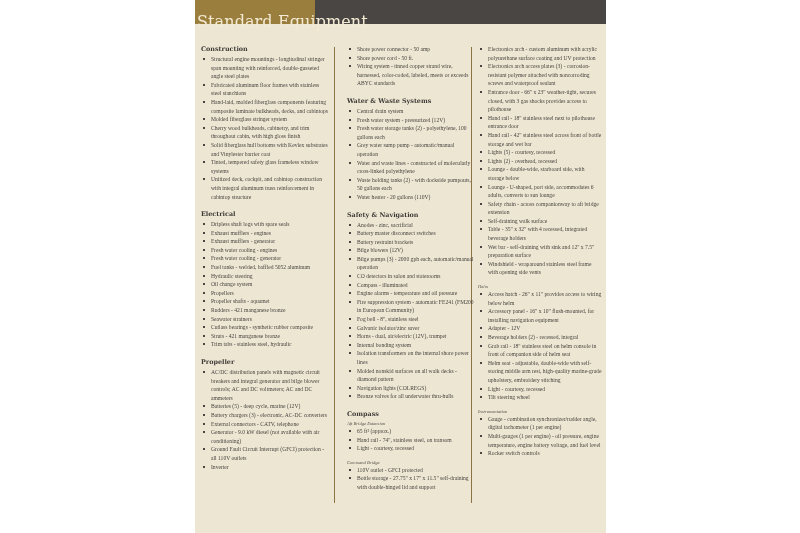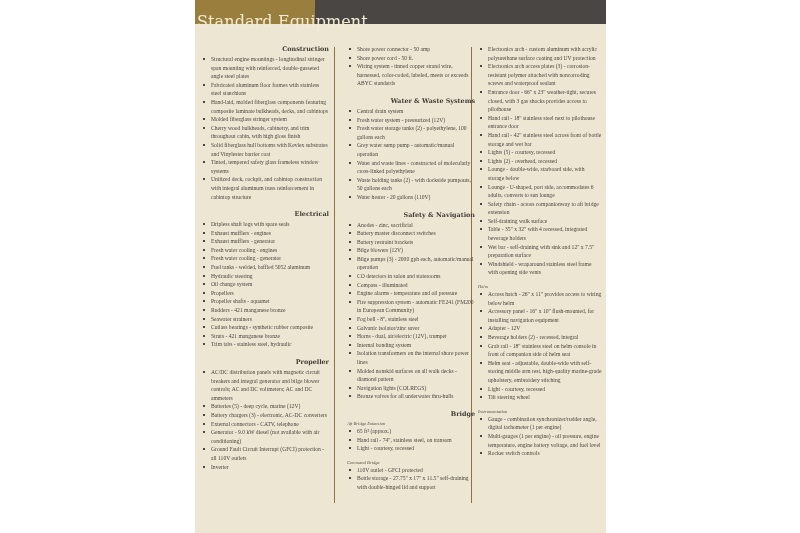--- a/index.html
+++ b/index.html
@@ -66,21 +66,20 @@
     }
     .div1 { left: 139px; }
     .div2 { left: 276px; }
     .sec-title {
       font-family: "DejaVu Serif", serif;
       font-weight: bold;
       font-size: 6.4px;
       color: #3e3a36;
       margin: 0 0 1px 0;
       line-height: 9px;
-      text-align: right;
     }
     .sub-title {
       font-style: italic;
       font-size: 4.6px;
       line-height: 7px;
       color: #55504a;
       margin: 0;
     }
     ul {
       list-style: none;
@@ -192,21 +191,21 @@
       <li>Fog bell - 8", stainless steel</li>
       <li>Galvanic isolator/zinc saver</li>
       <li>Horns - dual, air/electric (12V), trumpet</li>
       <li>Internal bonding system</li>
       <li>Isolation transformers on the internal shore power lines</li>
       <li>Molded nonskid surfaces on all walk decks - diamond pattern</li>
       <li>Navigation lights (COLREGS)</li>
       <li>Bronze valves for all underwater thru-hulls</li>
     </ul>
     <div class="gap"></div>
-    <div class="sec-title">Bridge</div>
+    <div class="sec-title">Compass</div>
     <div class="sub-title">Aft Bridge Extension</div>
     <ul>
       <li>65 ft² (approx.)</li>
       <li>Hand rail - 74", stainless steel, on transom</li>
       <li>Light - courtesy, recessed</li>
     </ul>
     <div class="gap-sm"></div>
     <div class="sub-title">Command Bridge</div>
     <ul>
       <li>110V outlet - GFCI protected</li>

